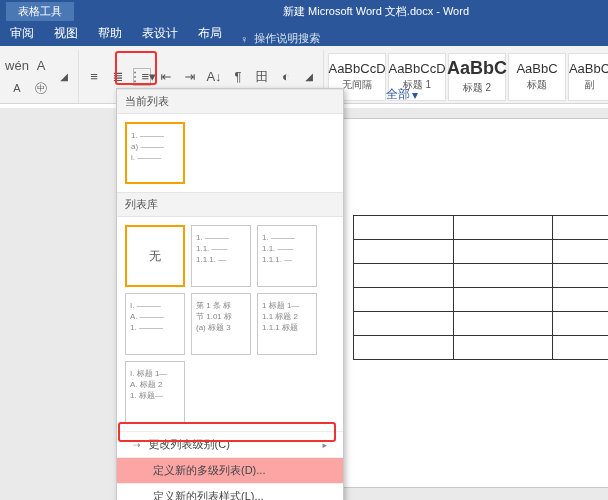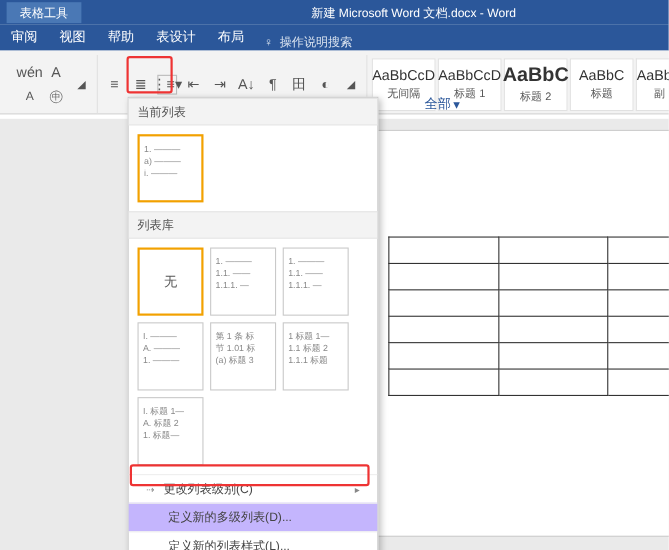--- a/index.html
+++ b/index.html
@@ -6,21 +6,21 @@
   body { width: 608px; height: 500px; background: #fff; overflow: hidden; position: relative; font-size: 12px; color: #444; }
 
   .title-bar { background: #2b579a; height: 22px; display: flex; align-items: center; padding: 0 6px; color: #fff; font-size: 11px; gap: 16px; }
   .title-context { background: #4a78b5; padding: 2px 12px; margin-right: 60px; }
   .title-doc { flex: 1; text-align: center; }
 
   .tabs { background: #2b579a; height: 24px; display: flex; align-items: flex-end; color: #fff; font-size: 12px; }
   .tab { padding: 4px 10px; cursor: pointer; }
   .tellme { display: flex; align-items: center; gap: 6px; padding: 0 8px; font-size: 11px; color: #dbe4f0; }
 
-  .ribbon { background: #f3f3f3; border-bottom: 1px solid #d4d4d4; height: 58px; display: flex; align-items: center; padding: 4px 2px 0 12px; position: relative; }
+  .ribbon { background: #f3f3f3; border-bottom: 1px solid #d4d4d4; height: 58px; display: flex; align-items: center; padding: 4px 2px 0 2px; position: relative; }
   .rgrp { display: flex; align-items: center; gap: 6px; padding: 0 6px; height: 100%; border-right: 1px solid #e1e1e1; }
   .ico { width: 18px; height: 18px; font-size: 13px; color: #555; display: inline-flex; align-items: center; justify-content: center; }
   .drop-ico { display: flex; flex-direction: column; align-items: center; font-size: 10px; color: #555; width: 16px; }
   .stack { display: flex; flex-direction: column; gap: 4px; }
 
   .callout-red { position: absolute; border: 2px solid #e33; border-radius: 3px; pointer-events: none; }
   .callout1 { left: 115px; top: 51px; width: 42px; height: 34px; }
   .callout2 { left: 118px; top: 422px; width: 218px; height: 20px; }
 
   .styles-gal { display: flex; gap: 2px; margin-left: 4px; align-items: center; }
@@ -35,21 +35,21 @@
   .tbl td { border: 1px solid #333; height: 24px; }
 
   .dropdown { position: absolute; top: 88px; left: 116px; width: 228px; background: #fff; border: 1px solid #c9c9c9; box-shadow: 2px 2px 6px rgba(0,0,0,.25); }
   .dd-section { padding: 4px 8px; font-size: 11px; background: #f3f3f3; border-top: 1px solid #e5e5e5; border-bottom: 1px solid #e5e5e5; color: #555; }
   .dd-grid { display: flex; flex-wrap: wrap; gap: 6px; padding: 8px; }
   .thumb { width: 60px; height: 62px; border: 1px solid #c9c9c9; background: #fff; font-size: 8px; color: #888; padding: 6px 4px; line-height: 1.4; overflow: hidden; cursor: pointer; }
   .thumb.sel { border: 2px solid #f2a100; }
   .thumb .ln { white-space: nowrap; overflow: hidden; }
   .thumb.none { display: flex; align-items: center; justify-content: center; font-size: 12px; color: #555; }
   .dd-item { padding: 5px 16px; font-size: 11px; border-top: 1px solid #eee; display: flex; align-items: center; gap: 8px; cursor: pointer; }
-  .dd-item.hover { background: #c4b5fd; }
+  .dd-item.hover { background: #fca5a5; }
   .dd-item .chev { color: #888; font-size: 9px; }
 </style>
 </head>
 <body>
 
 <div class="title-bar">
   <div class="title-context">表格工具</div>
   <div class="title-doc">新建 Microsoft Word 文档.docx - Word</div>
 </div>
 

